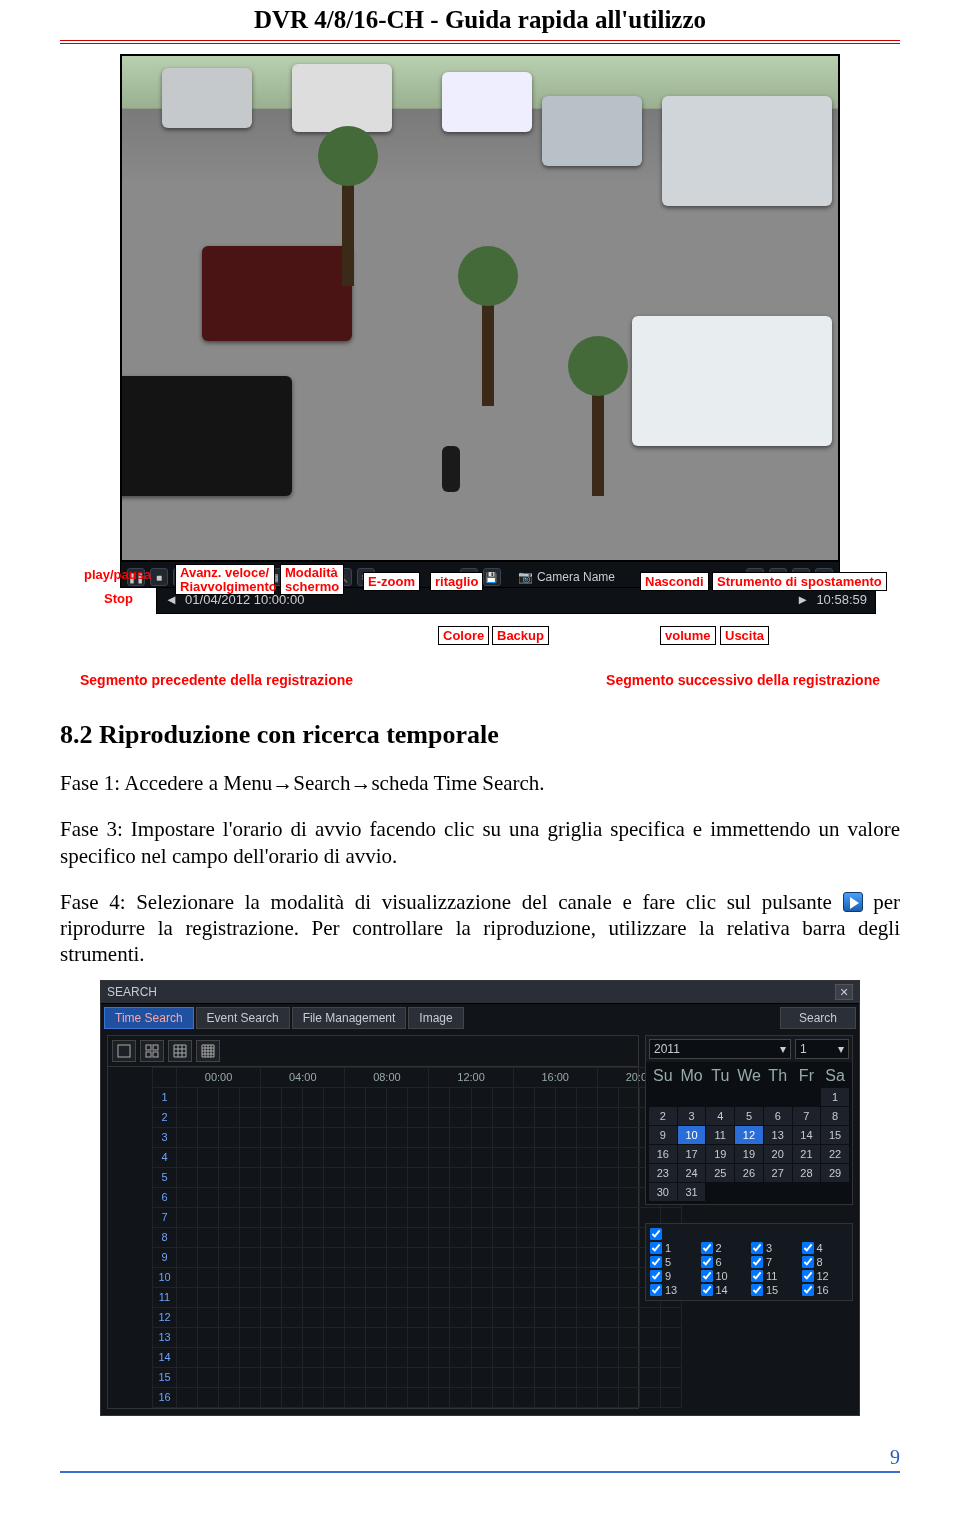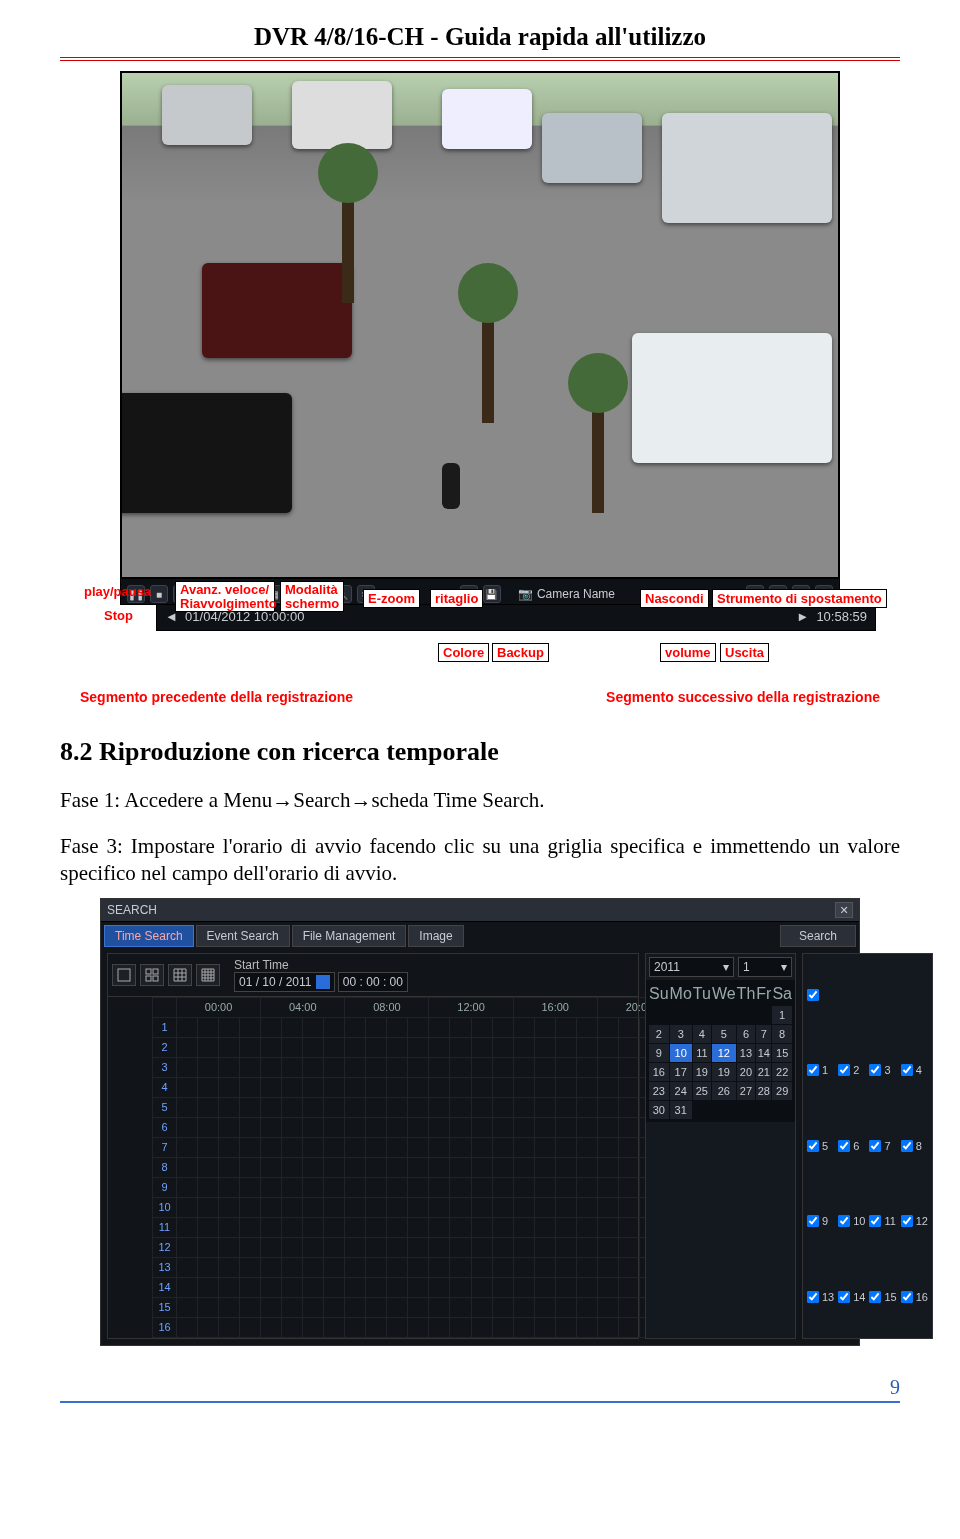--- a/index.html
+++ b/index.html
@@ -1,17 +1,17 @@
 <!DOCTYPE html>
 <html><head>
 <meta charset="utf-8">
 <style>
   * { box-sizing: border-box; margin: 0; padding: 0; }
   body { width: 960px; font-family: "Times New Roman", serif; background: #fff; }
-  .page { padding: 17px 60px 20px 60px; }
+  .page { padding: 0 60px 20px 60px; }
   .header-title { text-align: center; font-size: 25px; font-weight: bold; padding: 6px 0; }
   .red-line { border: none; border-top: 4px double #c00; margin-bottom: 10px; }
 
   
   .fig1-wrap { position: relative; width: 720px; margin: 0 auto; }
   .cam-box { width: 720px; height: 508px; border: 2px solid #000; background:#999; position:relative; overflow:hidden; }
   .road { position:absolute; inset:0; background:#8a8a8a; }
   .curb { position:absolute; top:0; left:0; right:0; height:130px;
           background: linear-gradient(#b8cfb0,#9ab090 40%,#7a7a7a 41%,#8a8a8a); }
   .car { position:absolute; border-radius:6px; background:#eee; box-shadow:0 2px 4px rgba(0,0,0,.5); }
@@ -60,21 +60,21 @@
   .sw-view-btn{width:24px;height:22px;background:#1c2027;border:1px solid #444;display:flex;align-items:center;justify-content:center;}
   .sw-view-btn svg{width:14px;height:14px;}
   .sw-start{margin-left:10px;}
   .sw-start .lbl{font-size:12px;color:#bbb;}
   .sw-datefield{background:#0b0e13;border:1px solid #444;padding:2px 4px;font-size:12px;display:inline-flex;gap:4px;}
   .sw-datefield .ico{width:14px;height:14px;background:#2a6cd8;display:inline-block;}
   .sw-grid{width:100%;border-collapse:collapse;margin-left:44px;}
   .sw-grid th,.sw-grid td{border:1px solid #1f242c;padding:0;height:20px;font-size:11px;font-weight:normal;text-align:left;}
   .sw-grid th.hhead{text-align:center;color:#9aa;}
   .sw-grid td.chnum{width:24px;text-align:center;color:#6fa3ff;}
-  .sw-right{width:208px;display:flex;gap:6px;}
+  .sw-right{width:208px;display:flex;flex-direction:column;gap:18px;}
   .cal{border:1px solid #333;background:#14181f;}
   .cal-head{display:flex;gap:4px;padding:3px;}
   .cal-sel{flex:1;background:#0b0e13;border:1px solid #444;padding:2px 4px;display:flex;justify-content:space-between;}
   .cal-grid{display:grid;grid-template-columns:repeat(7,1fr);gap:1px;background:#0b0e13;padding:3px;}
   .cal-dh{font-size:16px;text-align:center;color:#9aa;padding:2px 0;}
   .cal-d{font-size:11px;text-align:center;padding:3px 0;background:#1d222a;}
   .cal-d.sel{background:#2a6cd8;color:#fff;}
   .cal-d.empty{background:transparent;}
   .chk-panel{border:1px solid #333;background:#14181f;padding:4px;display:grid;grid-template-columns:repeat(4,1fr);gap:2px 4px;}
   .chk{display:flex;align-items:center;gap:3px;font-size:11px;}
@@ -156,20 +156,25 @@
   <div class="seg-labels">
     <span>Segmento precedente della registrazione</span>
     <span>Segmento successivo della registrazione</span>
   </div>
 
   <h2>8.2  Riproduzione con ricerca temporale</h2>
   <p class="body-text">
     <span>Fase 1: Accedere a Menu</span><span class="arrow">→</span><span>Search</span><span class="arrow">→</span><span>scheda Time Search.</span>
   </p>
   <p class="body-text">Fase 3: Impostare l'orario di avvio facendo clic su una griglia specifica e immettendo un valore specifico nel campo dell'orario di avvio.</p>
+  <p class="body-text">
+    <span>Fase 4: Selezionare la modalità di visualizzazione del canale e fare clic sul pulsante</span>
+    <span class="play-ico"></span>
+    <span> per riprodurre la registrazione. Per controllare la riproduzione, utilizzare la relativa barra degli strumenti.</span>
+  </p>
 
   <div class="search-win">
     <div class="sw-title">
       <span>SEARCH</span>
       <span class="sw-close">✕</span>
     </div>
     <div class="sw-tabs" id="sw-tabs">
         <span class="sw-tab active">Time Search</span>
         <span class="sw-tab">Event Search</span>
         <span class="sw-tab">File Management</span>
@@ -195,28 +200,20 @@
           <span class="sw-view-btn">
               <svg viewBox="0 0 14 14">
                 <path d="M1 1h12v12H1zM5 1v12M9 1v12M1 5h12M1 9h12" fill="none" stroke="#aaa"></path>
               </svg>
             </span>
           <span class="sw-view-btn">
               <svg viewBox="0 0 14 14">
                 <path d="M1 1h12v12H1zM4 1v12M7 1v12M10 1v12M1 4h12M1 7h12M1 10h12" fill="none" stroke="#aaa"></path>
               </svg>
             </span>
-          <div class="sw-start">
-            <div class="lbl">Start Time</div>
-            <span class="sw-datefield">
-              <span>01 / 10 / 2011</span>
-                <span class="ico"></span>
-            </span>
-            <span class="sw-datefield">00 : 00 : 00</span>
-          </div>
         </div>
         <table class="sw-grid" id="sw-grid">
             <tbody>
               <tr>
                 <th class="chnum"></th>
                 <th class="hhead" colspan="4">00:00</th>
                 <th class="hhead" colspan="4">04:00</th>
                 <th class="hhead" colspan="4">08:00</th>
                 <th class="hhead" colspan="4">12:00</th>
                 <th class="hhead" colspan="4">16:00</th>

